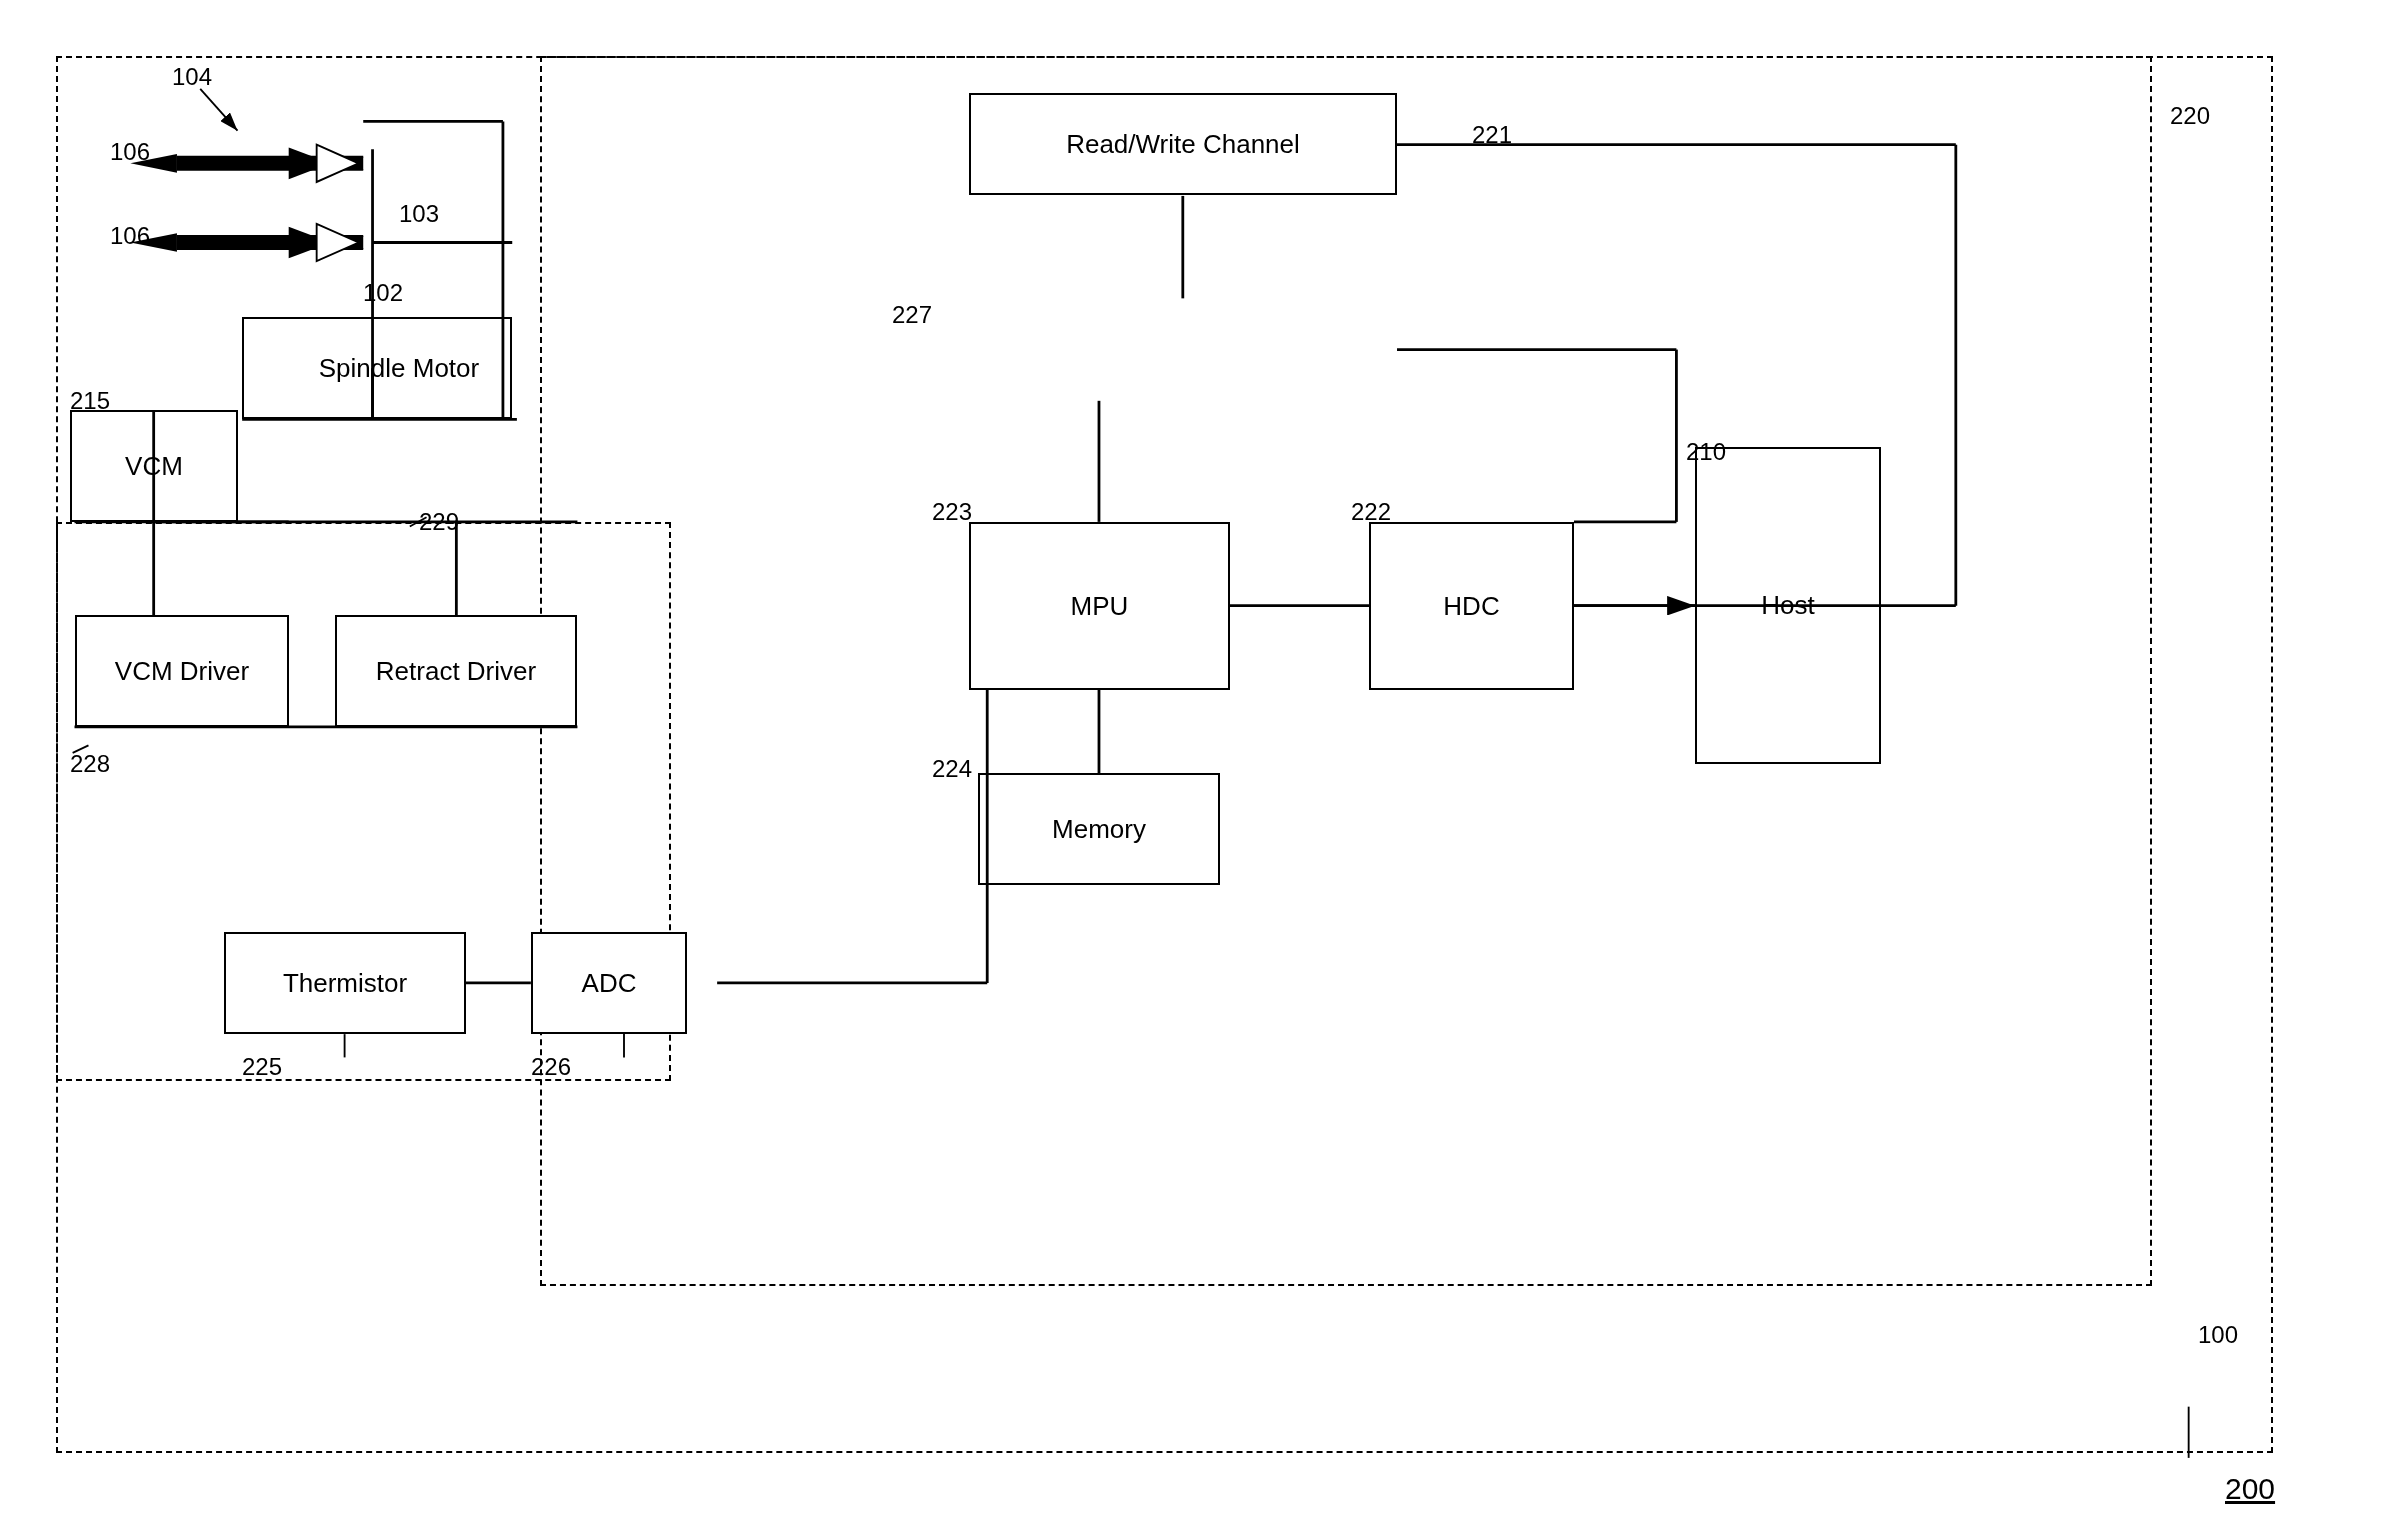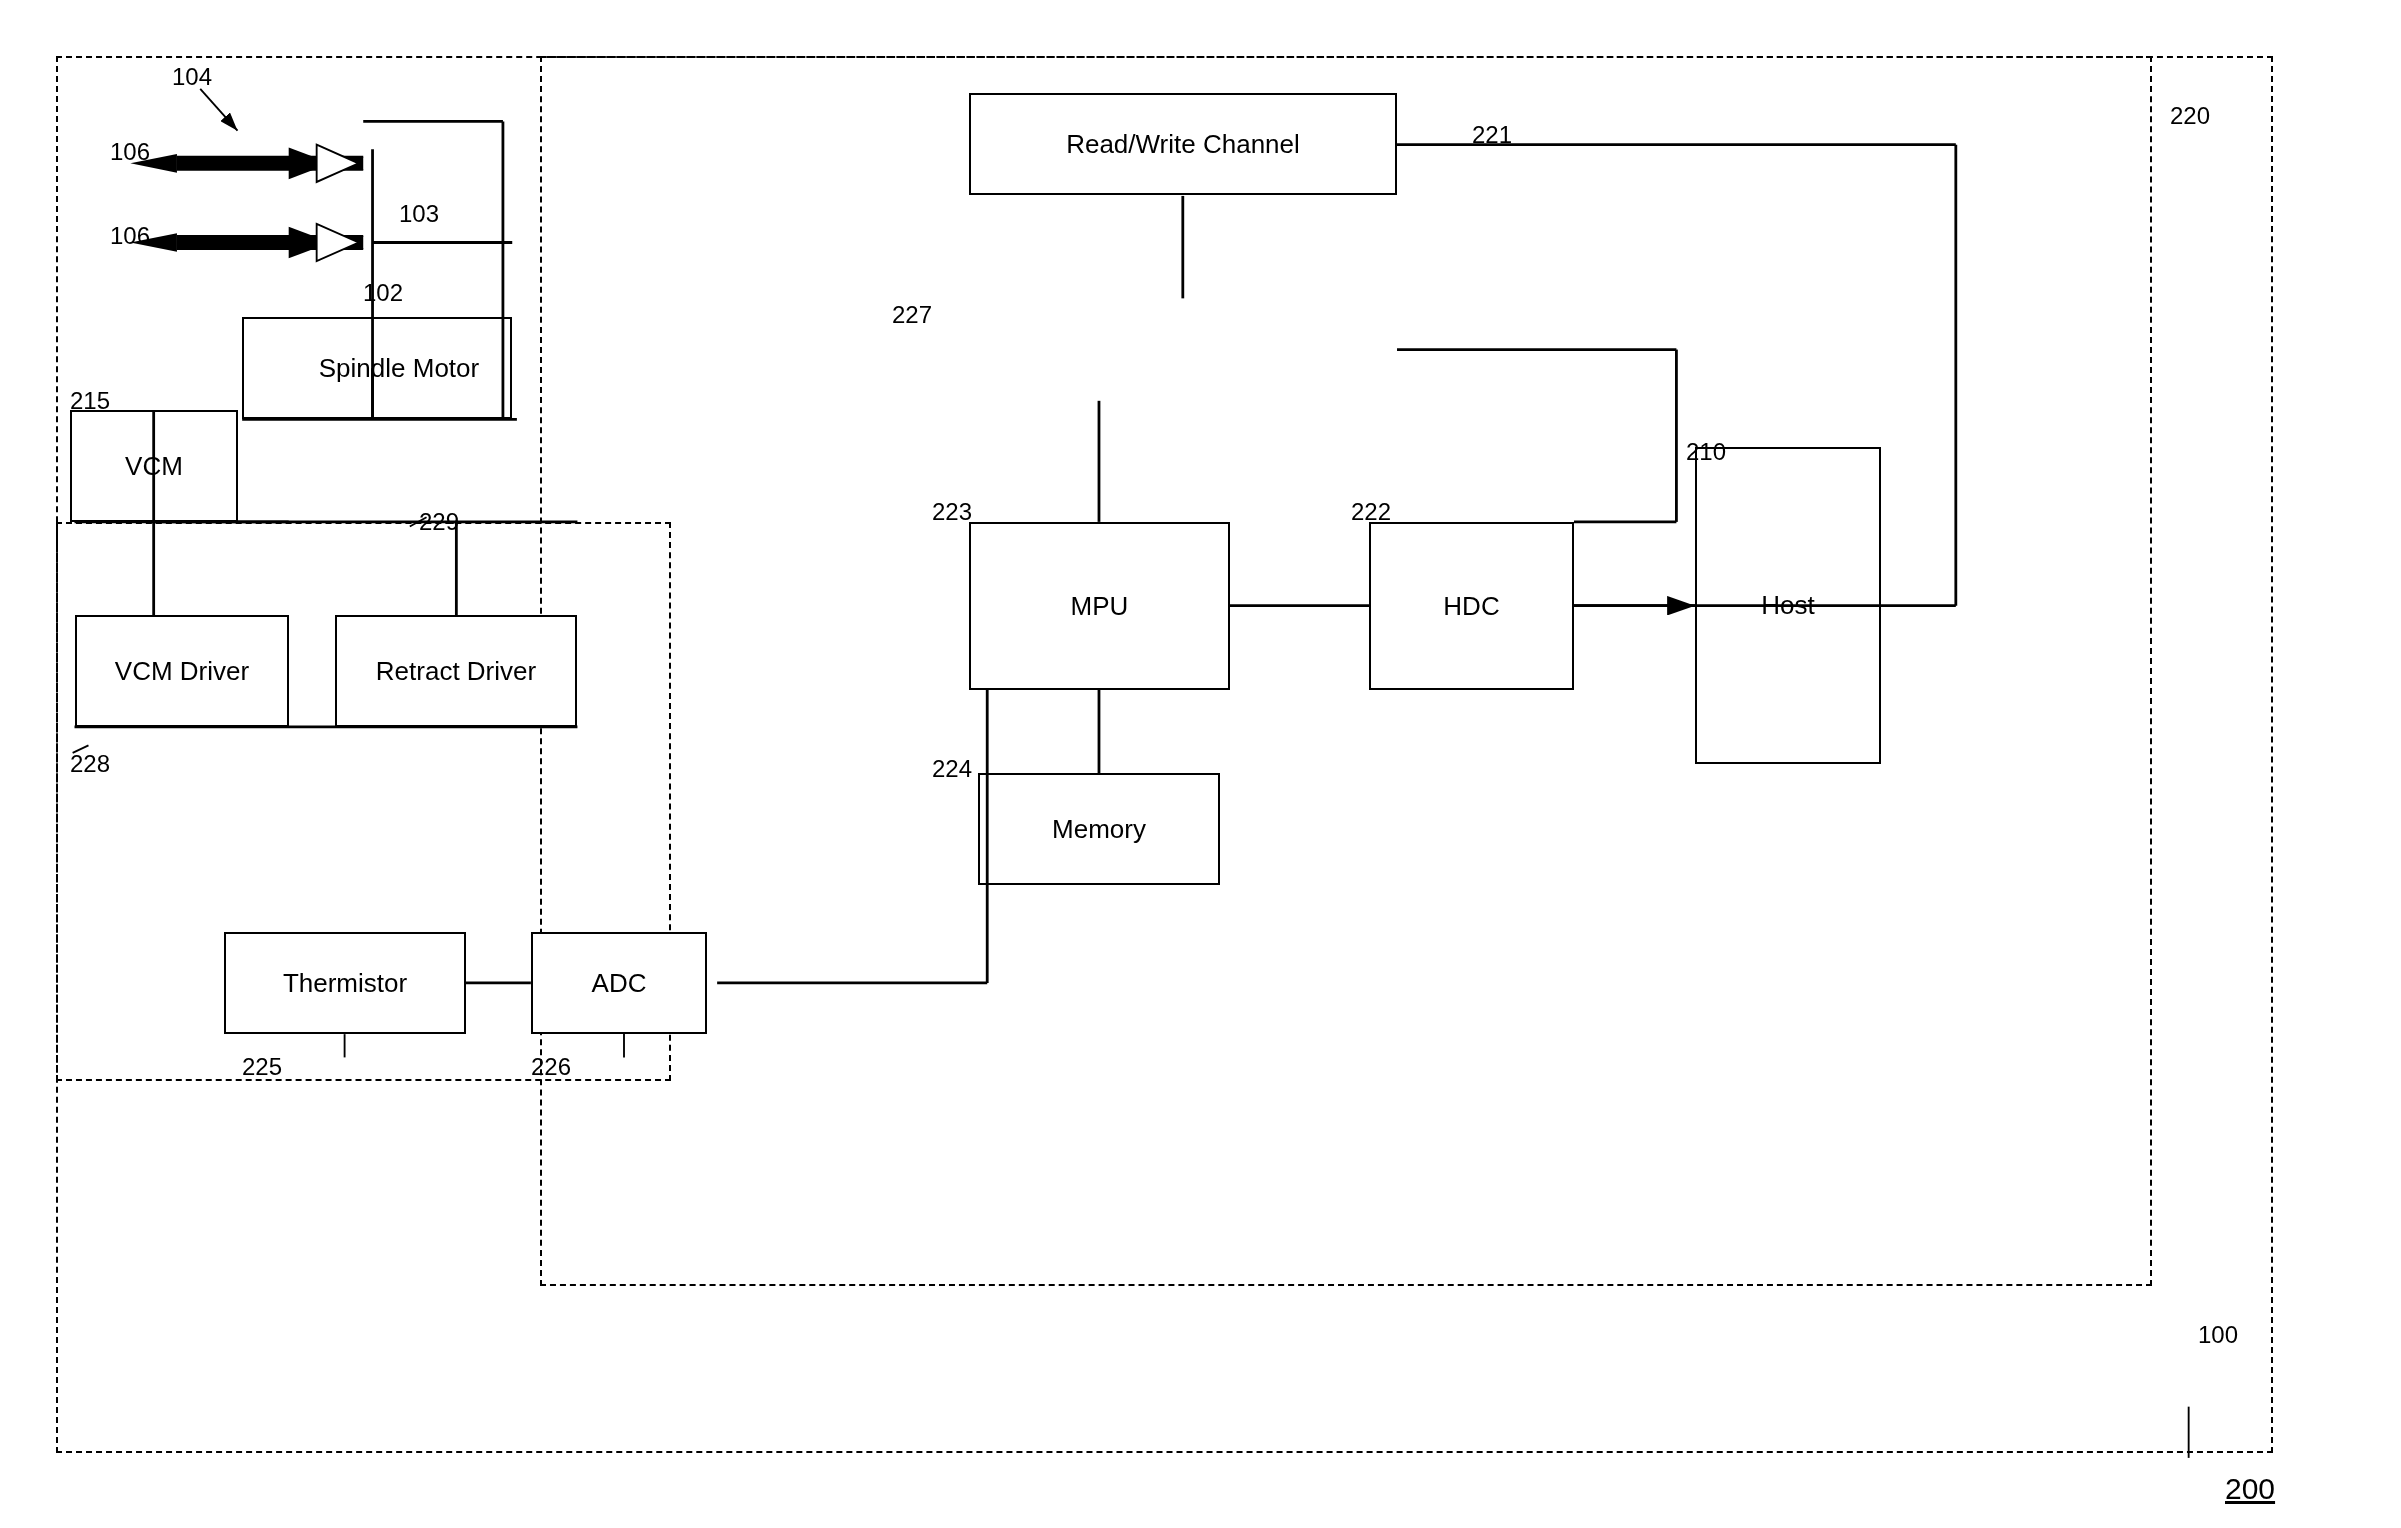--- a/index.html
+++ b/index.html
@@ -93,21 +93,21 @@
   </div>
 
   <div class="box" style="left:224px; top:932px; width:242px; height:102px;">
     <span>Thermistor</span>
   </div>
 
   <div class="box" style="left:335px; top:615px; width:242px; height:112px;">
     <span>Retract Driver</span>
   </div>
 
-  <div class="box" style="left:531px; top:932px; width:176px; height:102px;">
+  <div class="box" style="left:531px; top:932px; width:156px; height:102px;">
     <span>ADC</span>
   </div>
 
   <span class="label" style="left:2198px; top:1472px; font-size:30px; text-decoration:underline;margin-left:27px;">200</span>
   <span class="label" style="left:2198px; top:1321px;">100</span>
   <span class="label" style="left:2170px; top:102px;">220</span>
   <span class="label" style="left:1686px; top:438px;">210</span>
   <span class="label" style="left:1472px; top:121px;">221</span>
   <span class="label" style="left:1351px; top:498px;">222</span>
   <span class="label" style="left:932px; top:498px;">223</span>

